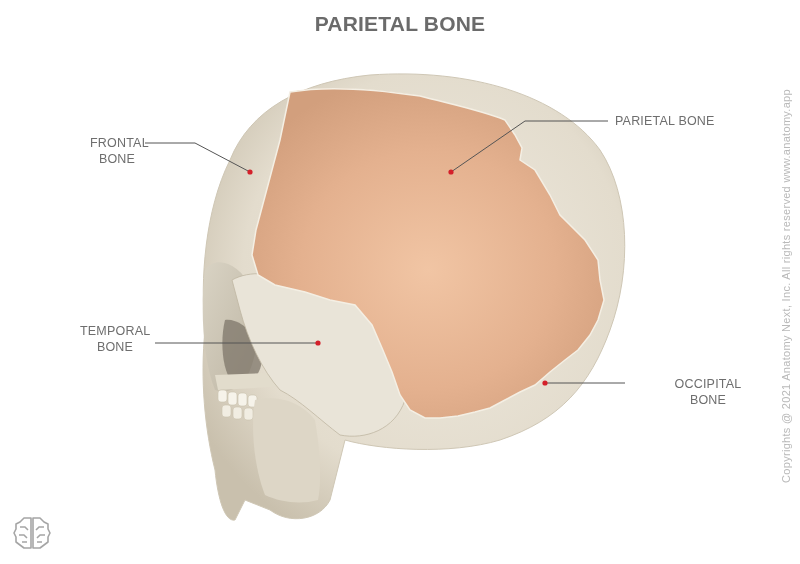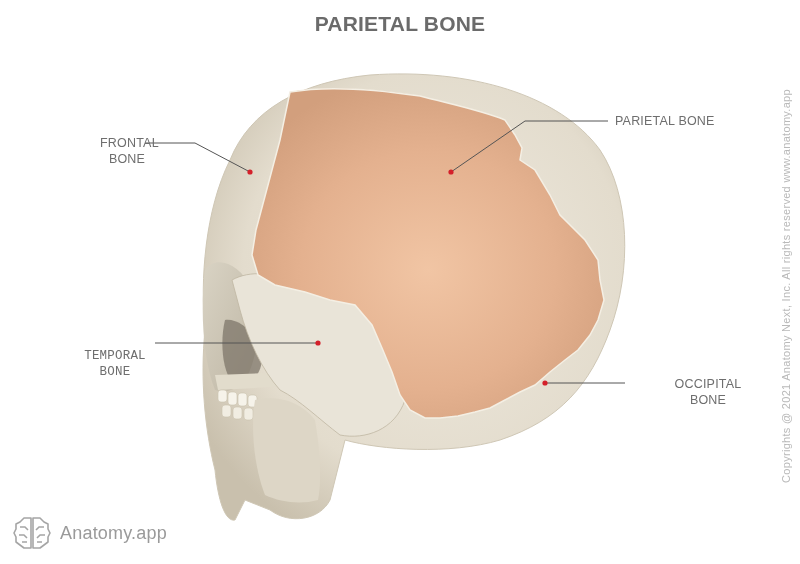--- a/index.html
+++ b/index.html
@@ -68,44 +68,43 @@
   </g>
 
   <g fill="#d4202a">
     <circle cx="250" cy="172" r="2.6"></circle>
     <circle cx="451" cy="172" r="2.6"></circle>
     <circle cx="318" cy="343" r="2.6"></circle>
     <circle cx="545" cy="383" r="2.6"></circle>
   </g>
 </svg>
 
-<div class="label" style="left:100px; top:135px; width:54px;">
+<div class="label" style="left:90px; top:135px; width:54px;">
   <div>FRONTAL</div>
   <div>BONE</div>
 </div>
 
 <div class="label" style="left:615px; top:113px; text-align:left;">
   <div>PARIETAL BONE</div>
 </div>
 
-<div class="label" style="left:80px; top:348px; width:70px;font-family:Liberation Mono, monospace;">
+<div class="label" style="left:80px; top:323px; width:70px;">
   <div>TEMPORAL</div>
   <div>BONE</div>
 </div>
 
 <div class="label" style="left:628px; top:376px; width:68px;margin-left:46px;">
   <div>OCCIPITAL</div>
   <div>BONE</div>
 </div>
 
 <div class="copyright">Copyrights @ 2021 Anatomy Next, Inc. All rights reserved www.anatomy.app</div>
 
 <div class="brand">
   <svg width="40" height="36" viewBox="0 0 40 36">
     <g fill="none" stroke="#a5a5a5" stroke-width="1.6" stroke-linejoin="round">
       <path d="M19 3 L12 3 L8 7 L4 9 L4 14 L2 18 L4 22 L4 27 L8 30 L12 33 L19 33 Z"></path>
       <path d="M21 3 L28 3 L32 7 L36 9 L36 14 L38 18 L36 22 L36 27 L32 30 L28 33 L21 33 Z"></path>
       <path d="M8 12 L13 12 L16 15 M7 20 L12 20 L15 23 M10 27 L15 27"></path>
       <path d="M32 12 L27 12 L24 15 M33 20 L28 20 L25 23 M30 27 L25 27"></path>
     </g>
   </svg>
-  <span class="brand-text">Anatomy.app</span>
 </div>
 
 </body></html>

